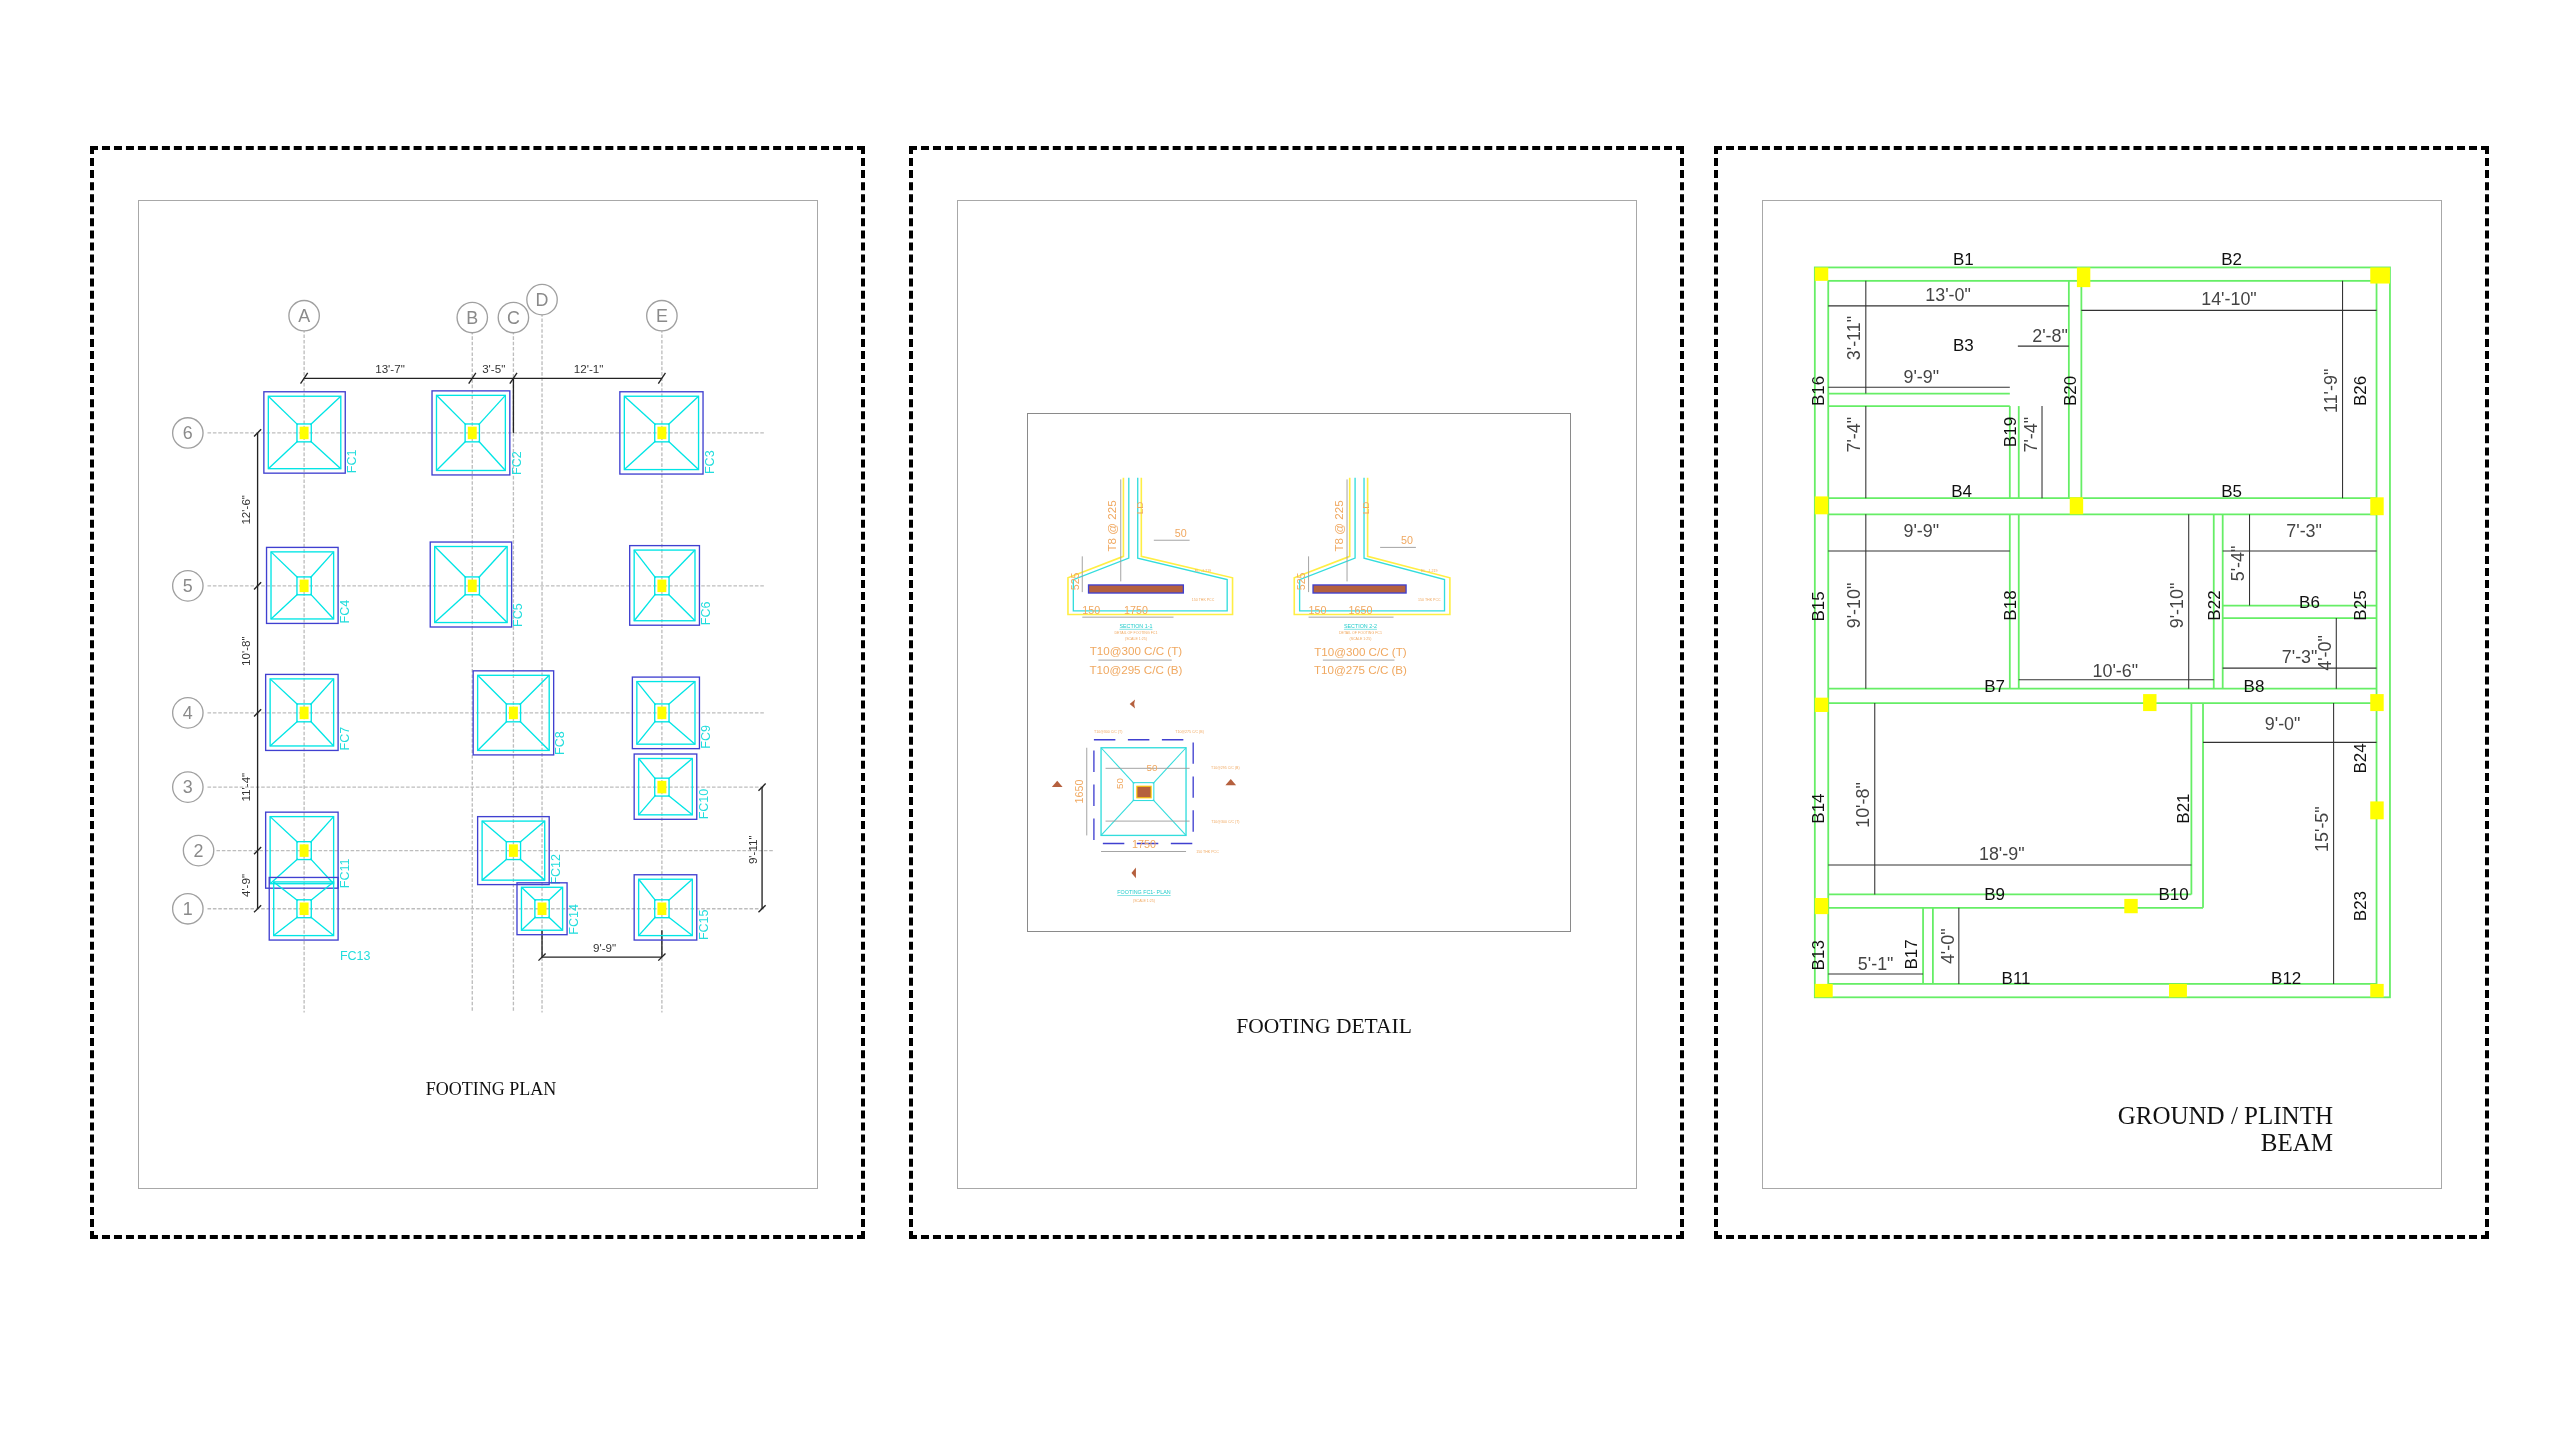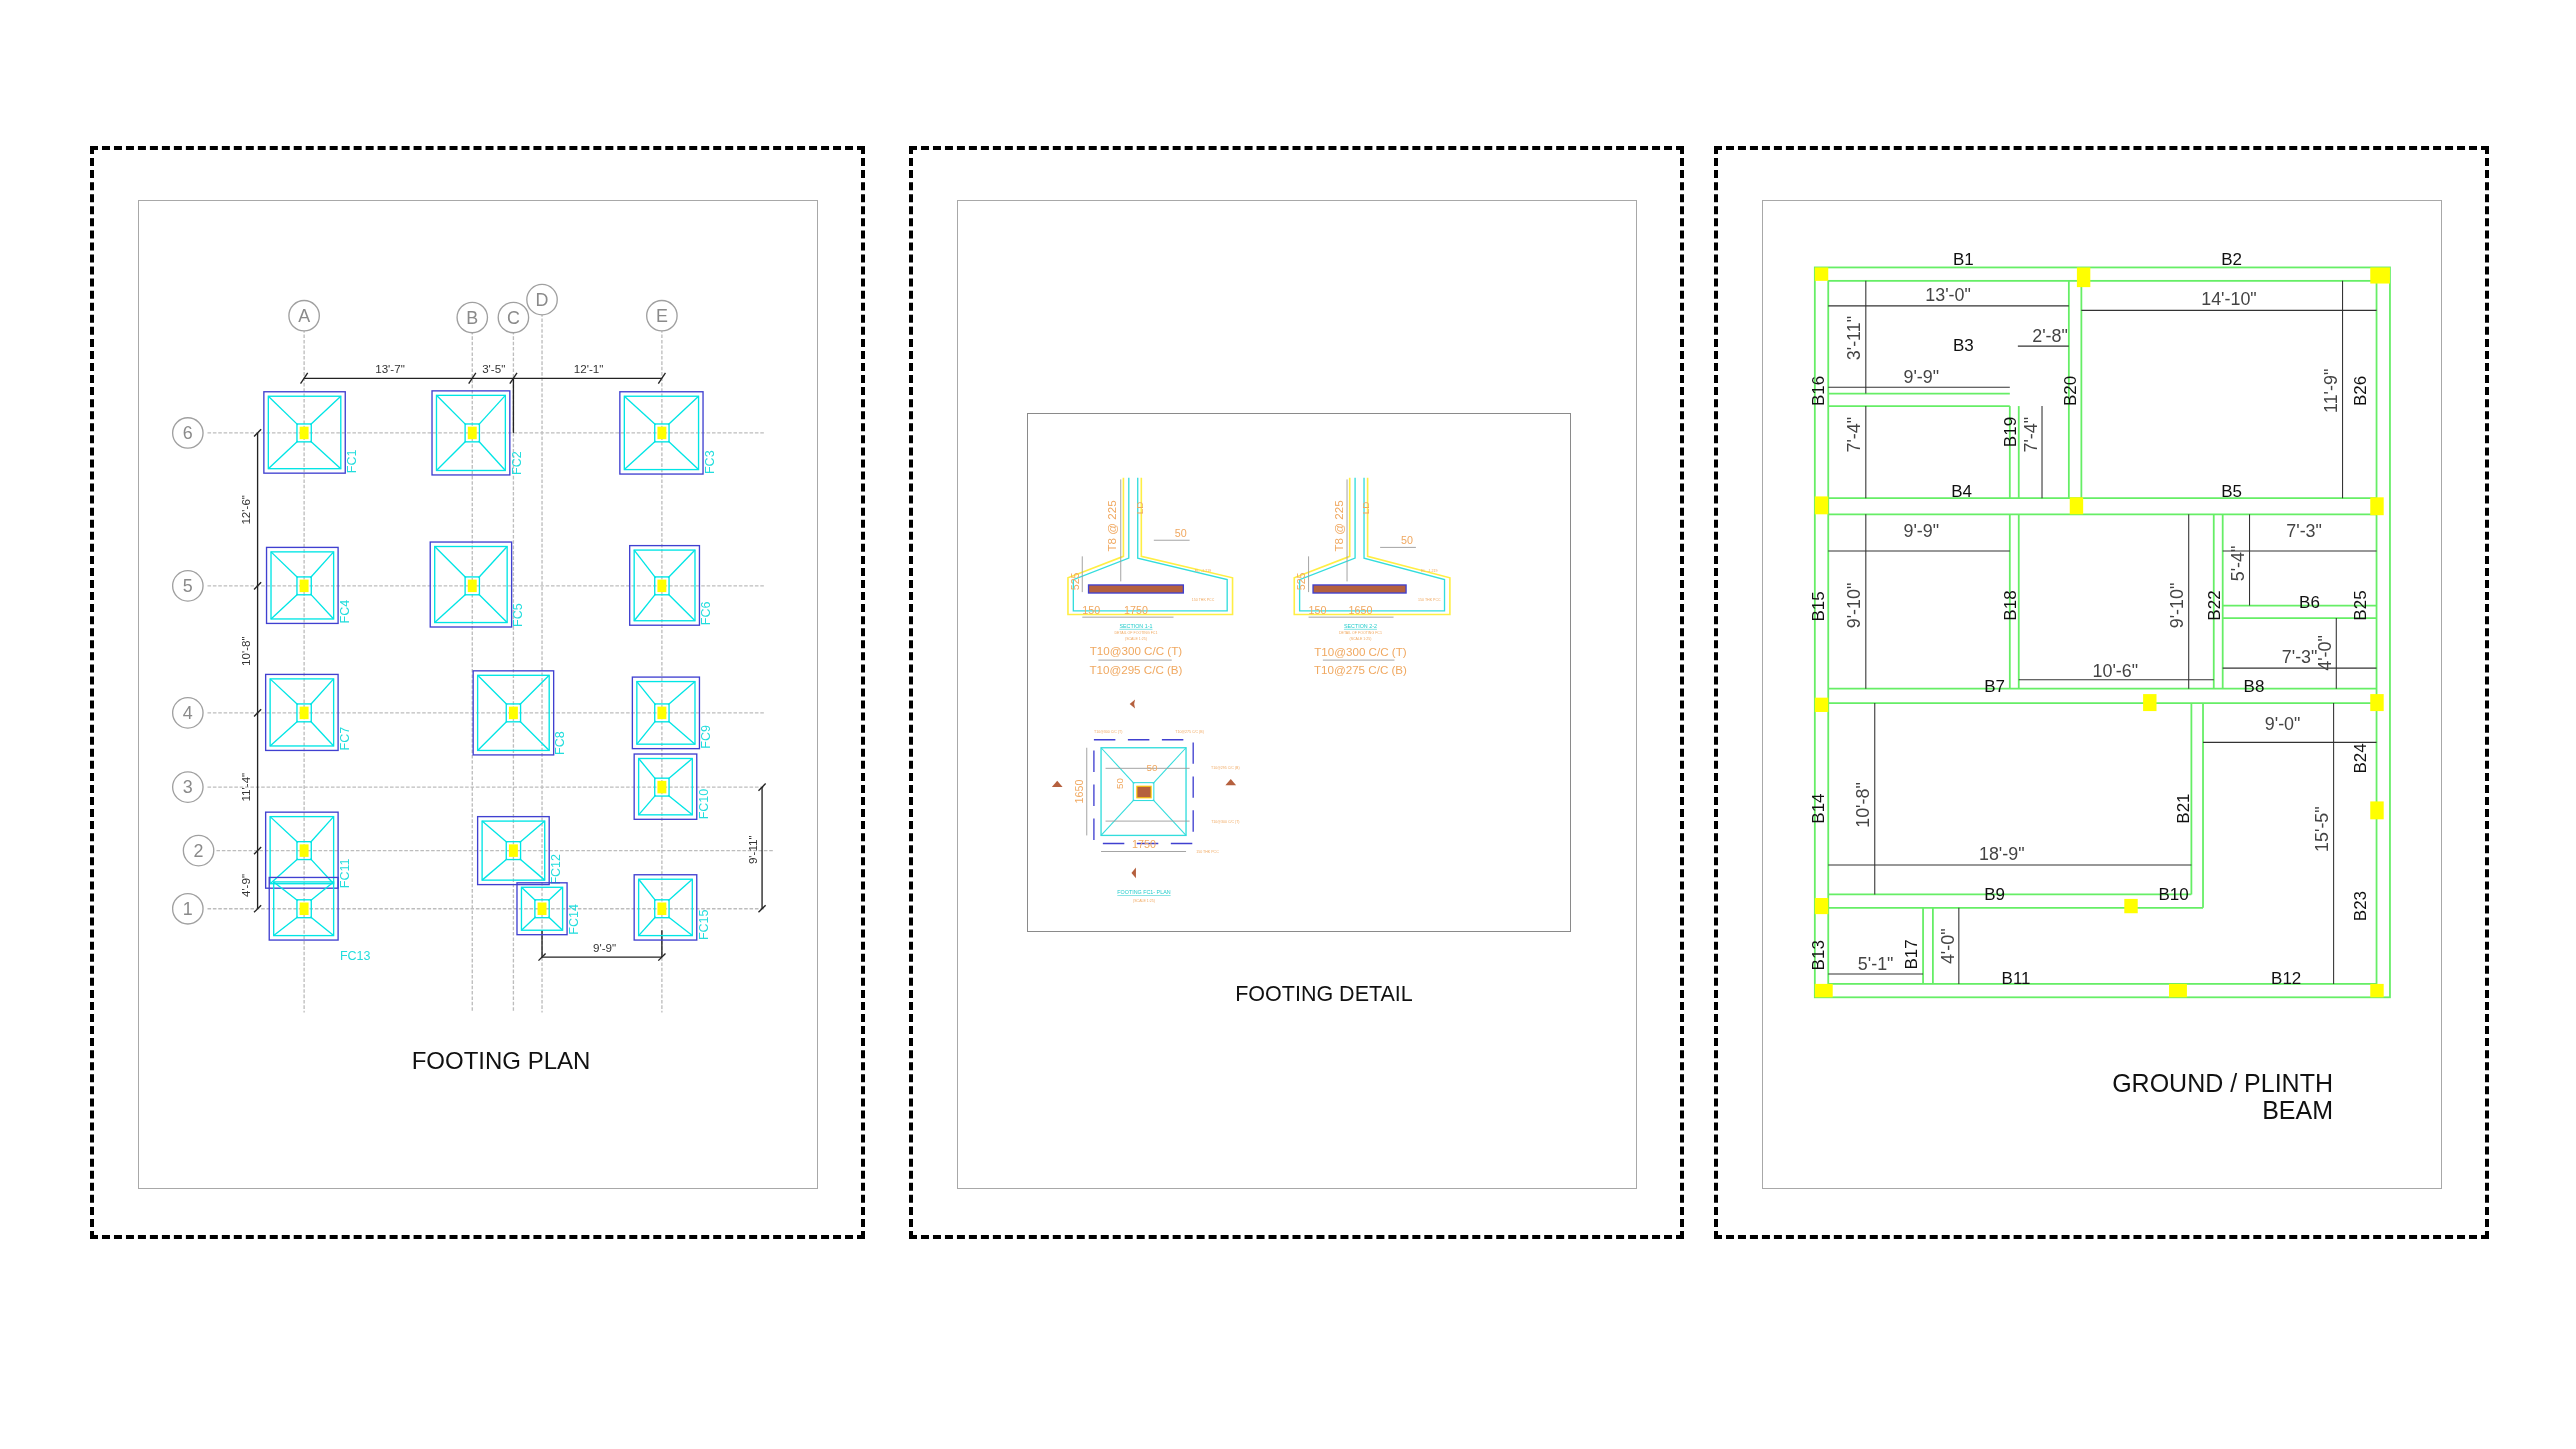--- a/index.html
+++ b/index.html
@@ -1,19 +1,19 @@
 <!DOCTYPE html>
 <html style="font-size:14.3px"><head>
 <meta charset="utf-8">
 <style>
   html,body{margin:0;padding:0;background:#ffffff;}
   body{width:2576px;height:1449px;position:relative;overflow:hidden;font-family:"Liberation Sans",sans-serif;}
   .frame{position:absolute;border:4.5px dashed #000;box-sizing:border-box;}
   .sheet{position:absolute;border:1.8px solid #a8a8a8;box-sizing:border-box;background:#fff;}
-  .title{position:absolute;font-family:Liberation Sans, sans-serif;color:#111;text-align:center;white-space:pre-line;}
+  .title{position:absolute;font-family:Liberation Serif, serif;color:#111;text-align:center;white-space:pre-line;margin-top:32px;}
   svg{position:absolute;overflow:visible;}
   .t{font-family:"Liberation Sans",sans-serif;}
 </style>
 </head>
 <body>
 
 <div class="frame" style="left:90px;top:146px;width:775px;height:1093px;"></div>
 <div class="sheet" style="left:138px;top:200px;width:680px;height:989px;"></div>
 
 <svg style="left:0;top:0;" width="2576" height="1449" viewBox="0 0 2880 1620">
@@ -226,21 +226,21 @@
       <line x1="714" y1="983" x2="733" y2="1007" stroke="#00e5e5"></line>
       <line x1="774" y1="983" x2="747" y2="1007" stroke="#00e5e5"></line>
       <line x1="714" y1="1046" x2="733" y2="1025" stroke="#00e5e5"></line>
       <line x1="774" y1="1046" x2="747" y2="1025" stroke="#00e5e5"></line>
       <rect x="732" y="1006" width="16" height="20" stroke="#00e5e5"></rect>
       <rect x="735" y="1009" width="10" height="14" fill="#ffff00" stroke="none"></rect>
       <text fill="#22dddd" font-size="14" class="t" transform="translate(791,1051) rotate(-90)">FC15</text>
     </g>
 </svg>
 
-<div class="title" style="left:358px;top:1047px;width:286px;font-size:24px;">FOOTING PLAN</div>
+<div class="title" style="left:348px;top:1047px;width:286px;font-size:18px;">FOOTING PLAN</div>
 
 <div class="frame" style="left:909px;top:146px;width:775px;height:1093px;"></div>
 <div class="sheet" style="left:957px;top:200px;width:680px;height:989px;"></div>
 <div class="sheet" style="left:1027px;top:413px;width:544px;height:519px;border-width:1.3px;border-color:#8a8a8a;"></div>
 
 <svg style="left:0;top:0;" width="2576" height="1449" viewBox="0 0 2880 1620">
 
   <g transform="translate(1140,500)">
     <polyline points="116,34 116,122 54,146 54,187 238,187 238,146 136,122 136,34" fill="none" stroke="#ffee44" stroke-width="1.8"></polyline>
     <polyline points="122,34 122,124 60,148 60,183 232,183 232,148 132,124 132,34" fill="none" stroke="#33dddd" stroke-width="1.5"></polyline>

